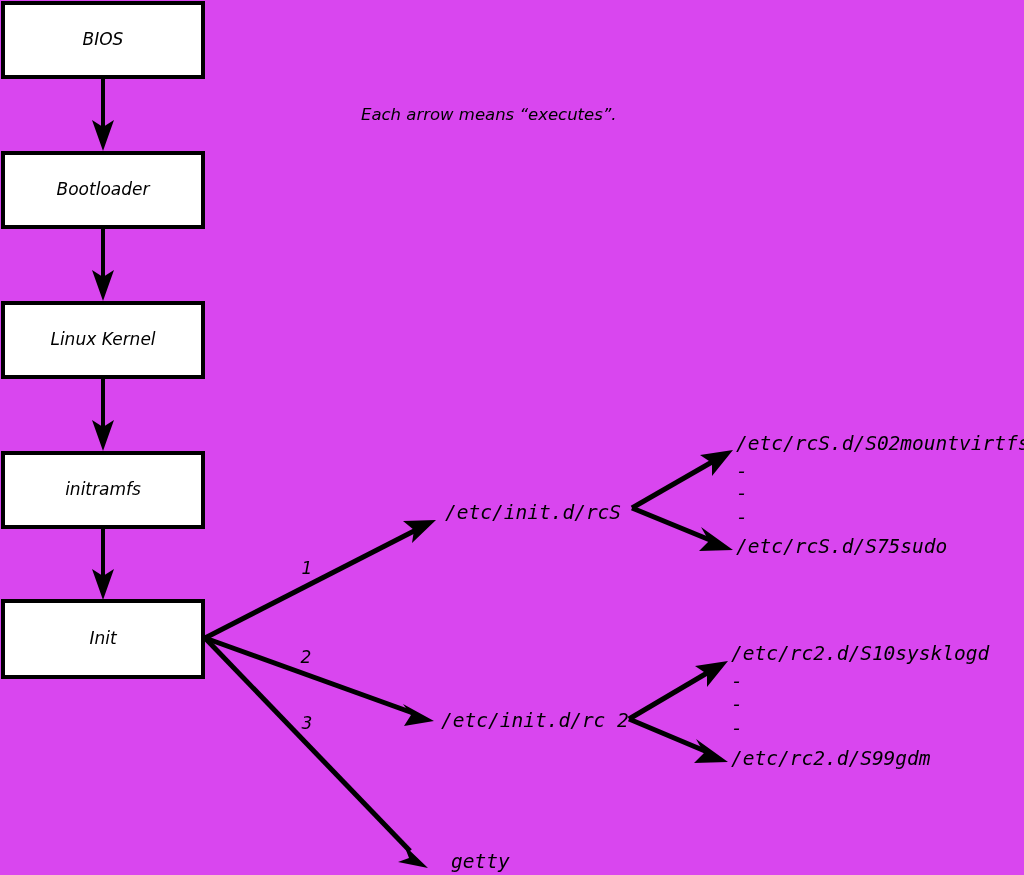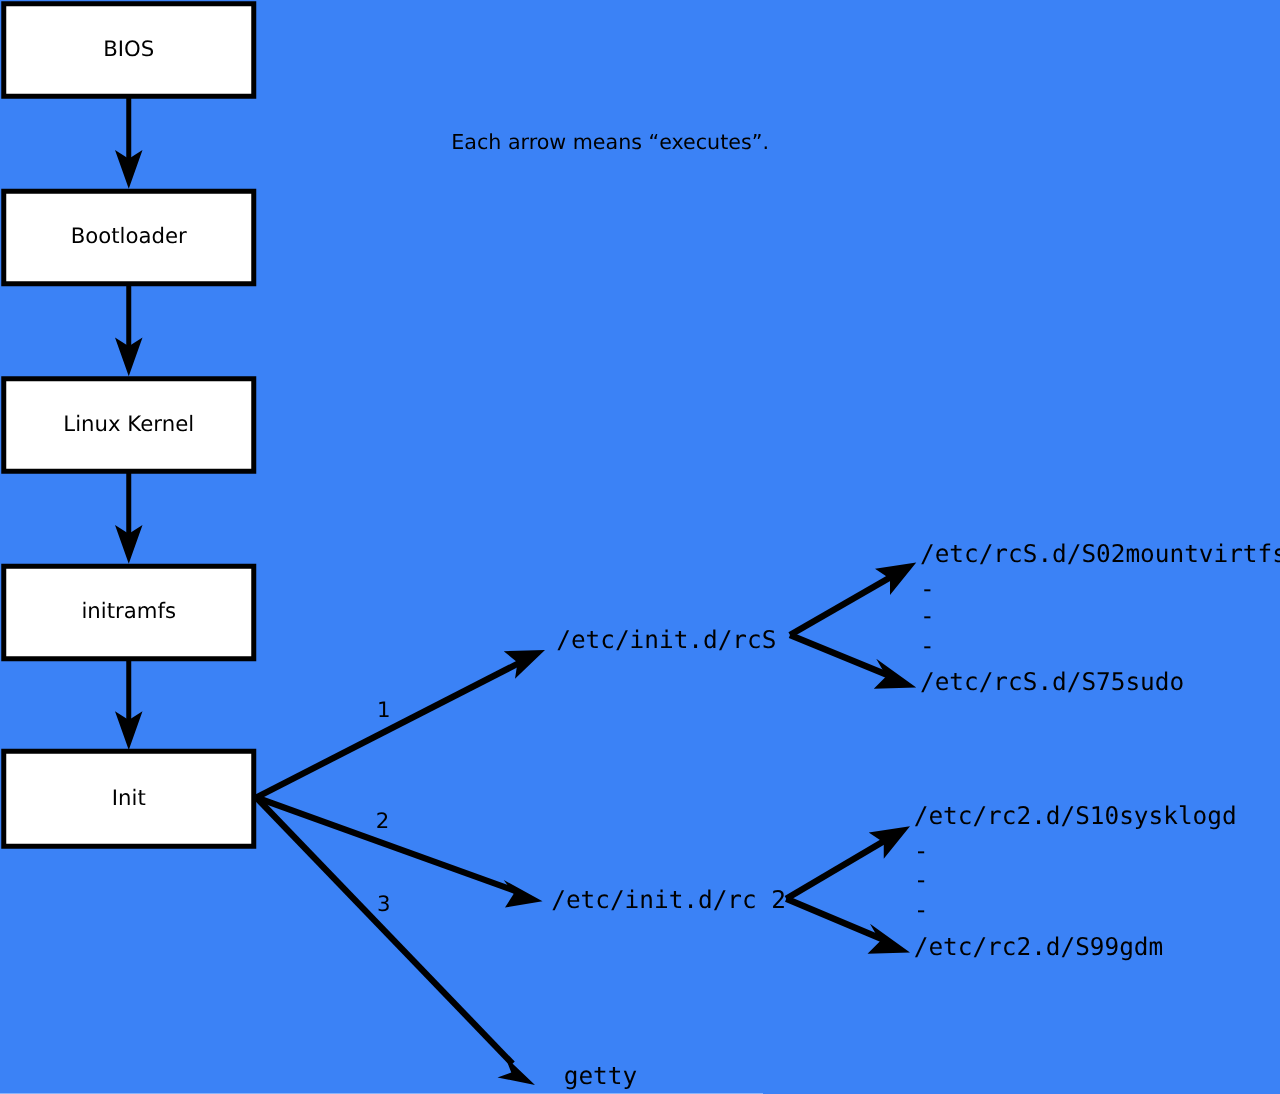--- a/index.html
+++ b/index.html
@@ -4,22 +4,23 @@
 <style>
   html, body {
     margin: 0;
     padding: 0;
     background: #ffffff;
   }
   #canvas {
     position: relative;
     width: 1024px;
     height: 875px;
-    background: #3b82f6;
+    background: #d946ef;
     overflow: hidden;
+    font-style: italic;
   }
   svg.layer {
     position: absolute;
     left: 0;
     top: 0;
     width: 1024px;
     height: 875px;
   }
   .box-rect {
     fill: #ffffff;

